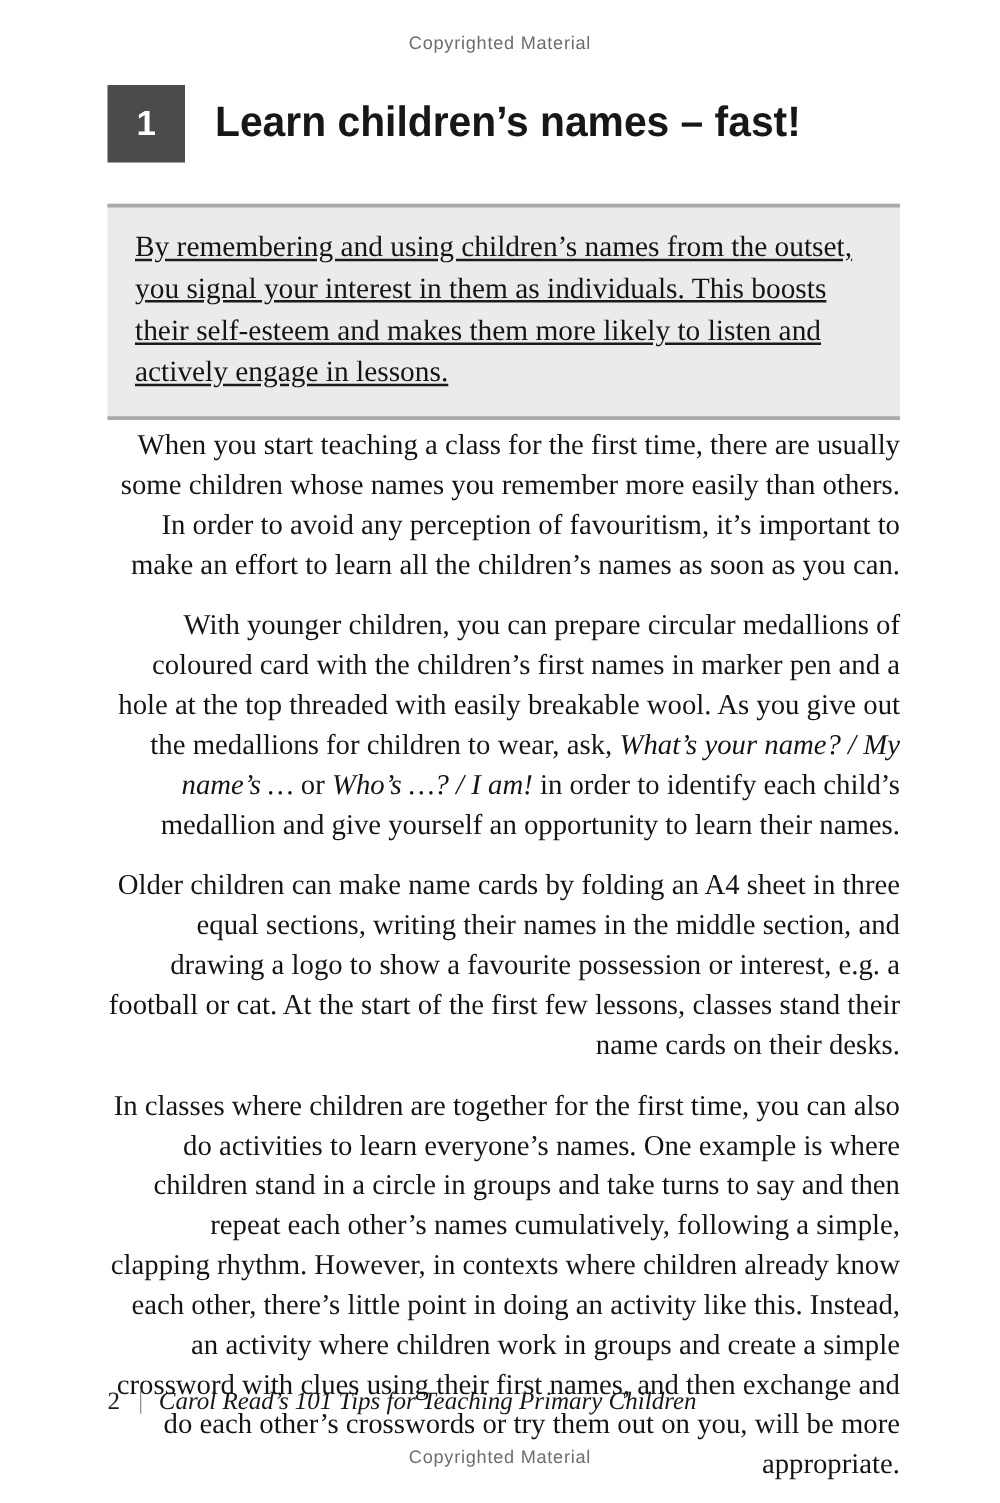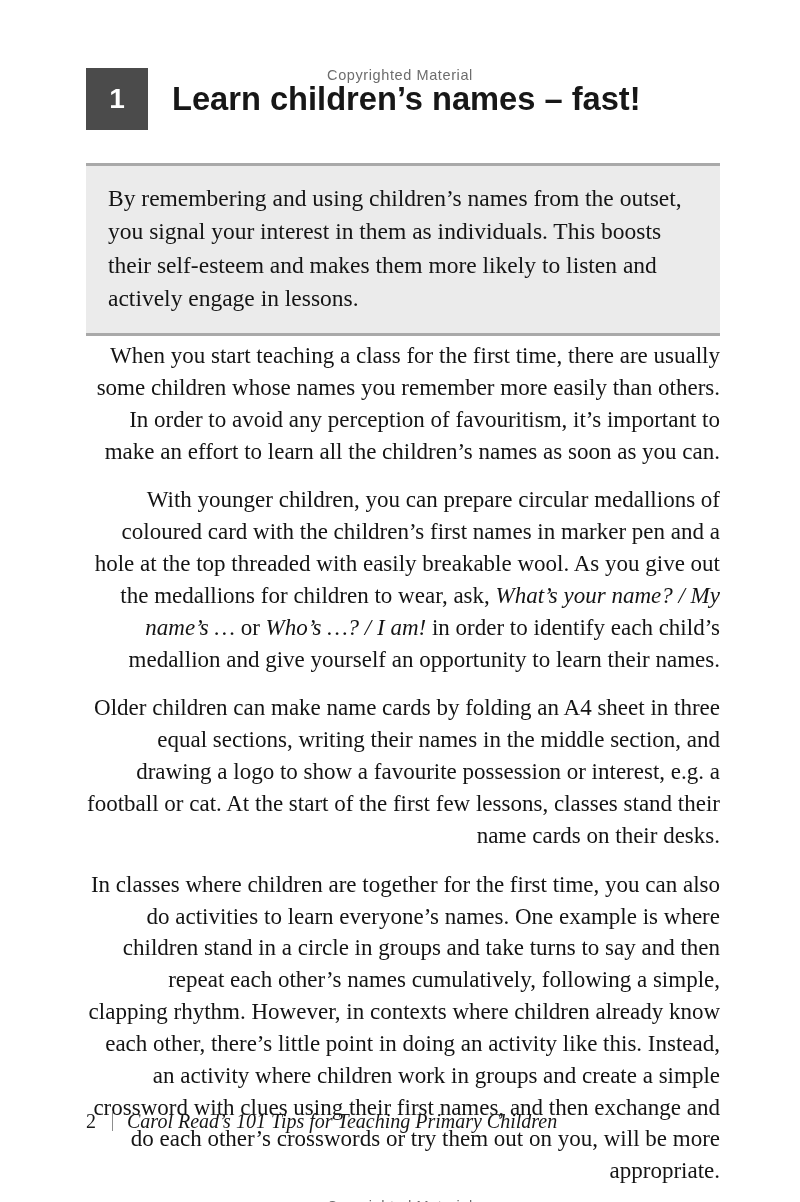--- a/index.html
+++ b/index.html
@@ -27,21 +27,20 @@
   .watermark {
     position: absolute;
     left: 0;
     width: 800px;
     text-align: center;
     font-family: "Liberation Sans", "DejaVu Sans", sans-serif;
     font-size: 14.5px;
     letter-spacing: 0.6px;
     color: #6d6d6d;
     white-space: nowrap;
-    margin-top: 40px;
   }
   .watermark-top { top: 27px; }
   .watermark-bottom { top: 1158px; }
 
   
   .chapter-head {
     position: absolute;
     left: 86px;
     top: 68px;
     display: flex;
@@ -77,20 +76,21 @@
   .quote-box {
     position: absolute;
     left: 86px;
     top: 163px;
     width: 634px;
     box-sizing: border-box;
     background: #ebebeb;
     border-top: 3px solid #a9a9a9;
     border-bottom: 3px solid #a9a9a9;
     padding: 16px 22px 18px 22px;
+    text-decoration: underline;
   }
   .quote-text {
     font-family: "Liberation Serif", "DejaVu Serif", serif;
     font-size: 23.5px;
     line-height: 1.42;
     color: #141414;
     margin: 0;
   }
 
   

